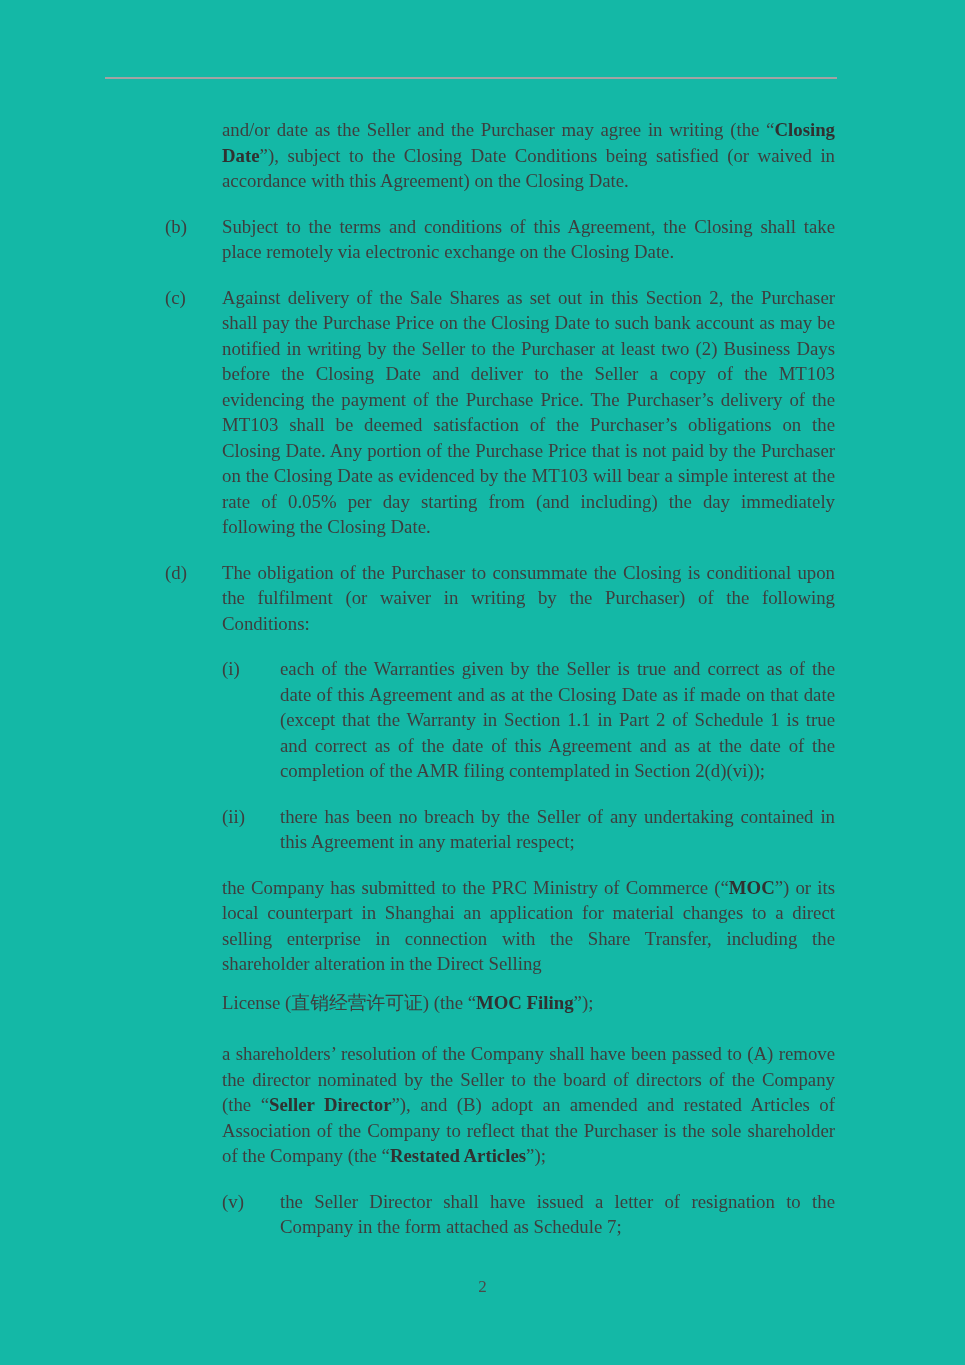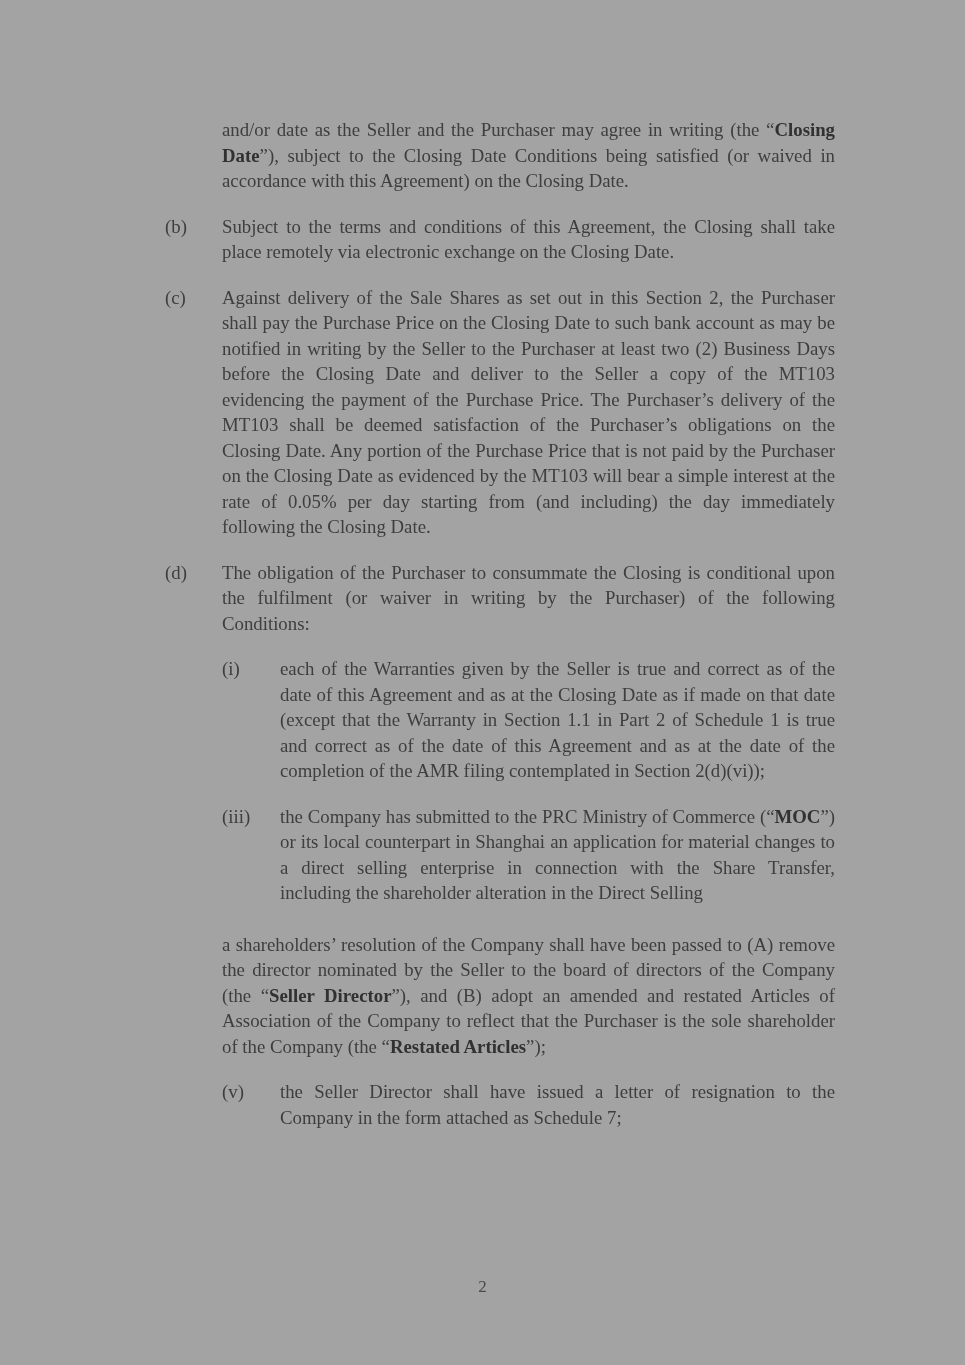--- a/index.html
+++ b/index.html
@@ -4,21 +4,21 @@
 <style>
   html, body {
     margin: 0;
     padding: 0;
     background: #ffffff;
   }
   .page {
     position: relative;
     width: 965px;
     height: 1365px;
-    background: #a3a3a3;
+    background: #14b8a6;
     overflow: hidden;
     font-family: "Liberation Serif", "DejaVu Serif", serif;
     color: #3e3e3e;
   }
   .header-rule {
     position: absolute;
     top: 77px;
     left: 105px;
     width: 732px;
     height: 0;
@@ -113,25 +113,31 @@
 
     <div class="sublist">
 
       <div class="row">
         <span class="marker">(i)</span>
         <div class="body">
           <div class="block"><span>each of the Warranties given by the Seller is true and correct as of the date of this Agreement and as at the Closing Date as if made on that date (except that the Warranty in Section 1.1 in Part 2 of Schedule 1 is true and correct as of the date of this Agreement and as at the date of the completion of the AMR filing contemplated in Section 2(d)(vi));</span></div>
         </div>
       </div>
 
+      <div class="row">
+        <span class="marker">(ii)</span>
+        <div class="body">
+          <div class="block"><span>there has been no breach by the Seller of any undertaking contained in this Agreement in any material respect;</span></div>
+        </div>
+      </div>
 
       <div class="row gap-after-lg">
-        <span class="marker">(iii)</span>
         <div class="body">
           <div class="block"><span>the Company has submitted to the PRC Ministry of Commerce (“</span><span class="b">MOC</span><span>”) or its local counterpart in Shanghai an application for material changes to a direct selling enterprise in connection with the Share Transfer, including the shareholder alteration in the Direct Selling</span></div>
+          <div class="block"><span>License (直销经营许可证) (the “</span><span class="b">MOC Filing</span><span>”);</span></div>
         </div>
       </div>
 
       <div class="row">
         <div class="body">
           <div class="block"><span>a shareholders’ resolution of the Company shall have been passed to (A) remove the director nominated by the Seller to the board of directors of the Company (the “</span><span class="b">Seller Director</span><span>”), and (B) adopt an amended and restated Articles of Association of the Company to reflect that the Purchaser is the sole shareholder of the Company (the “</span><span class="b">Restated Articles</span><span>”);</span></div>
         </div>
       </div>
 
       <div class="row last">

